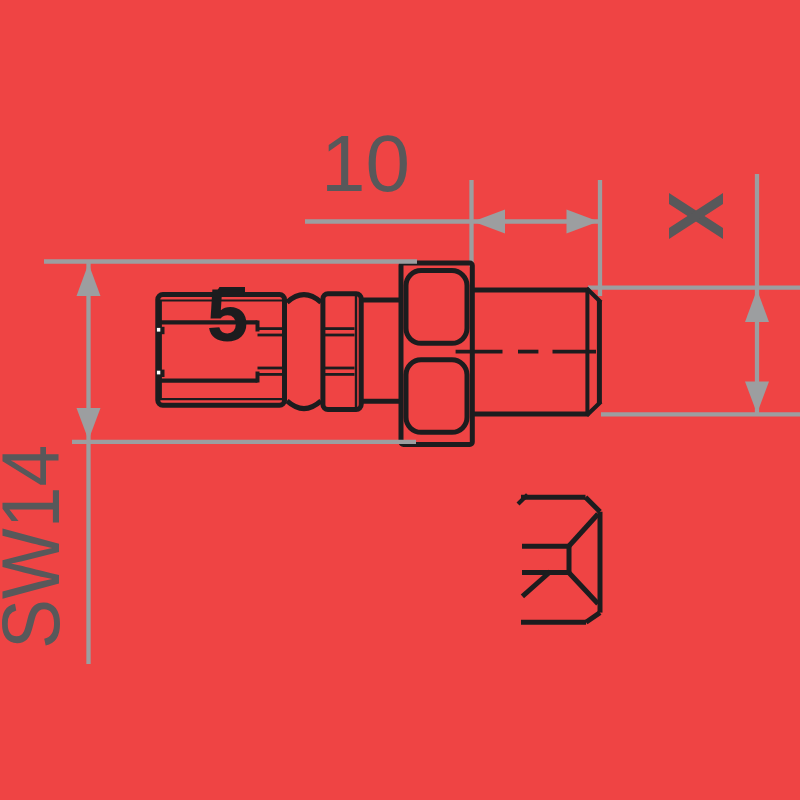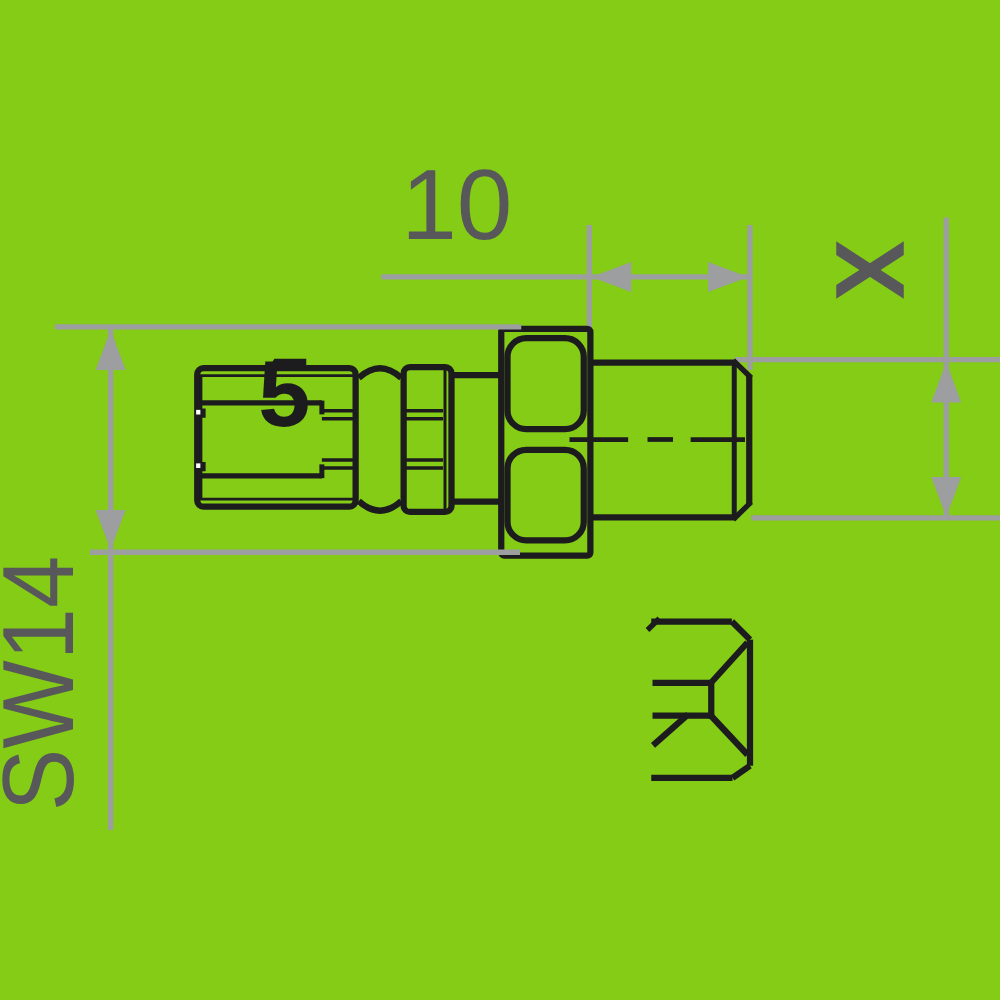--- a/index.html
+++ b/index.html
@@ -1,16 +1,16 @@
 <!DOCTYPE html>
 <html><head>
 <meta charset="utf-8">
 <style>
   html,body{margin:0;padding:0;background:#ffffff;}
-  #page{width:800px;height:800px;position:relative;background:#84cc16;overflow:hidden;}
+  #page{width:800px;height:800px;position:relative;background:#ef4444;overflow:hidden;}
   svg text{font-family:"Liberation Sans", sans-serif;}
 </style>
 </head>
 <body>
 <div id="page">
 <svg width="800" height="800" viewBox="0 0 800 800">
 
   <g stroke="#9c9ea0" stroke-width="4.3" fill="none">
     <path d="M88.5,261.5 V664"></path>
     <path d="M471.5,180 V267"></path>

